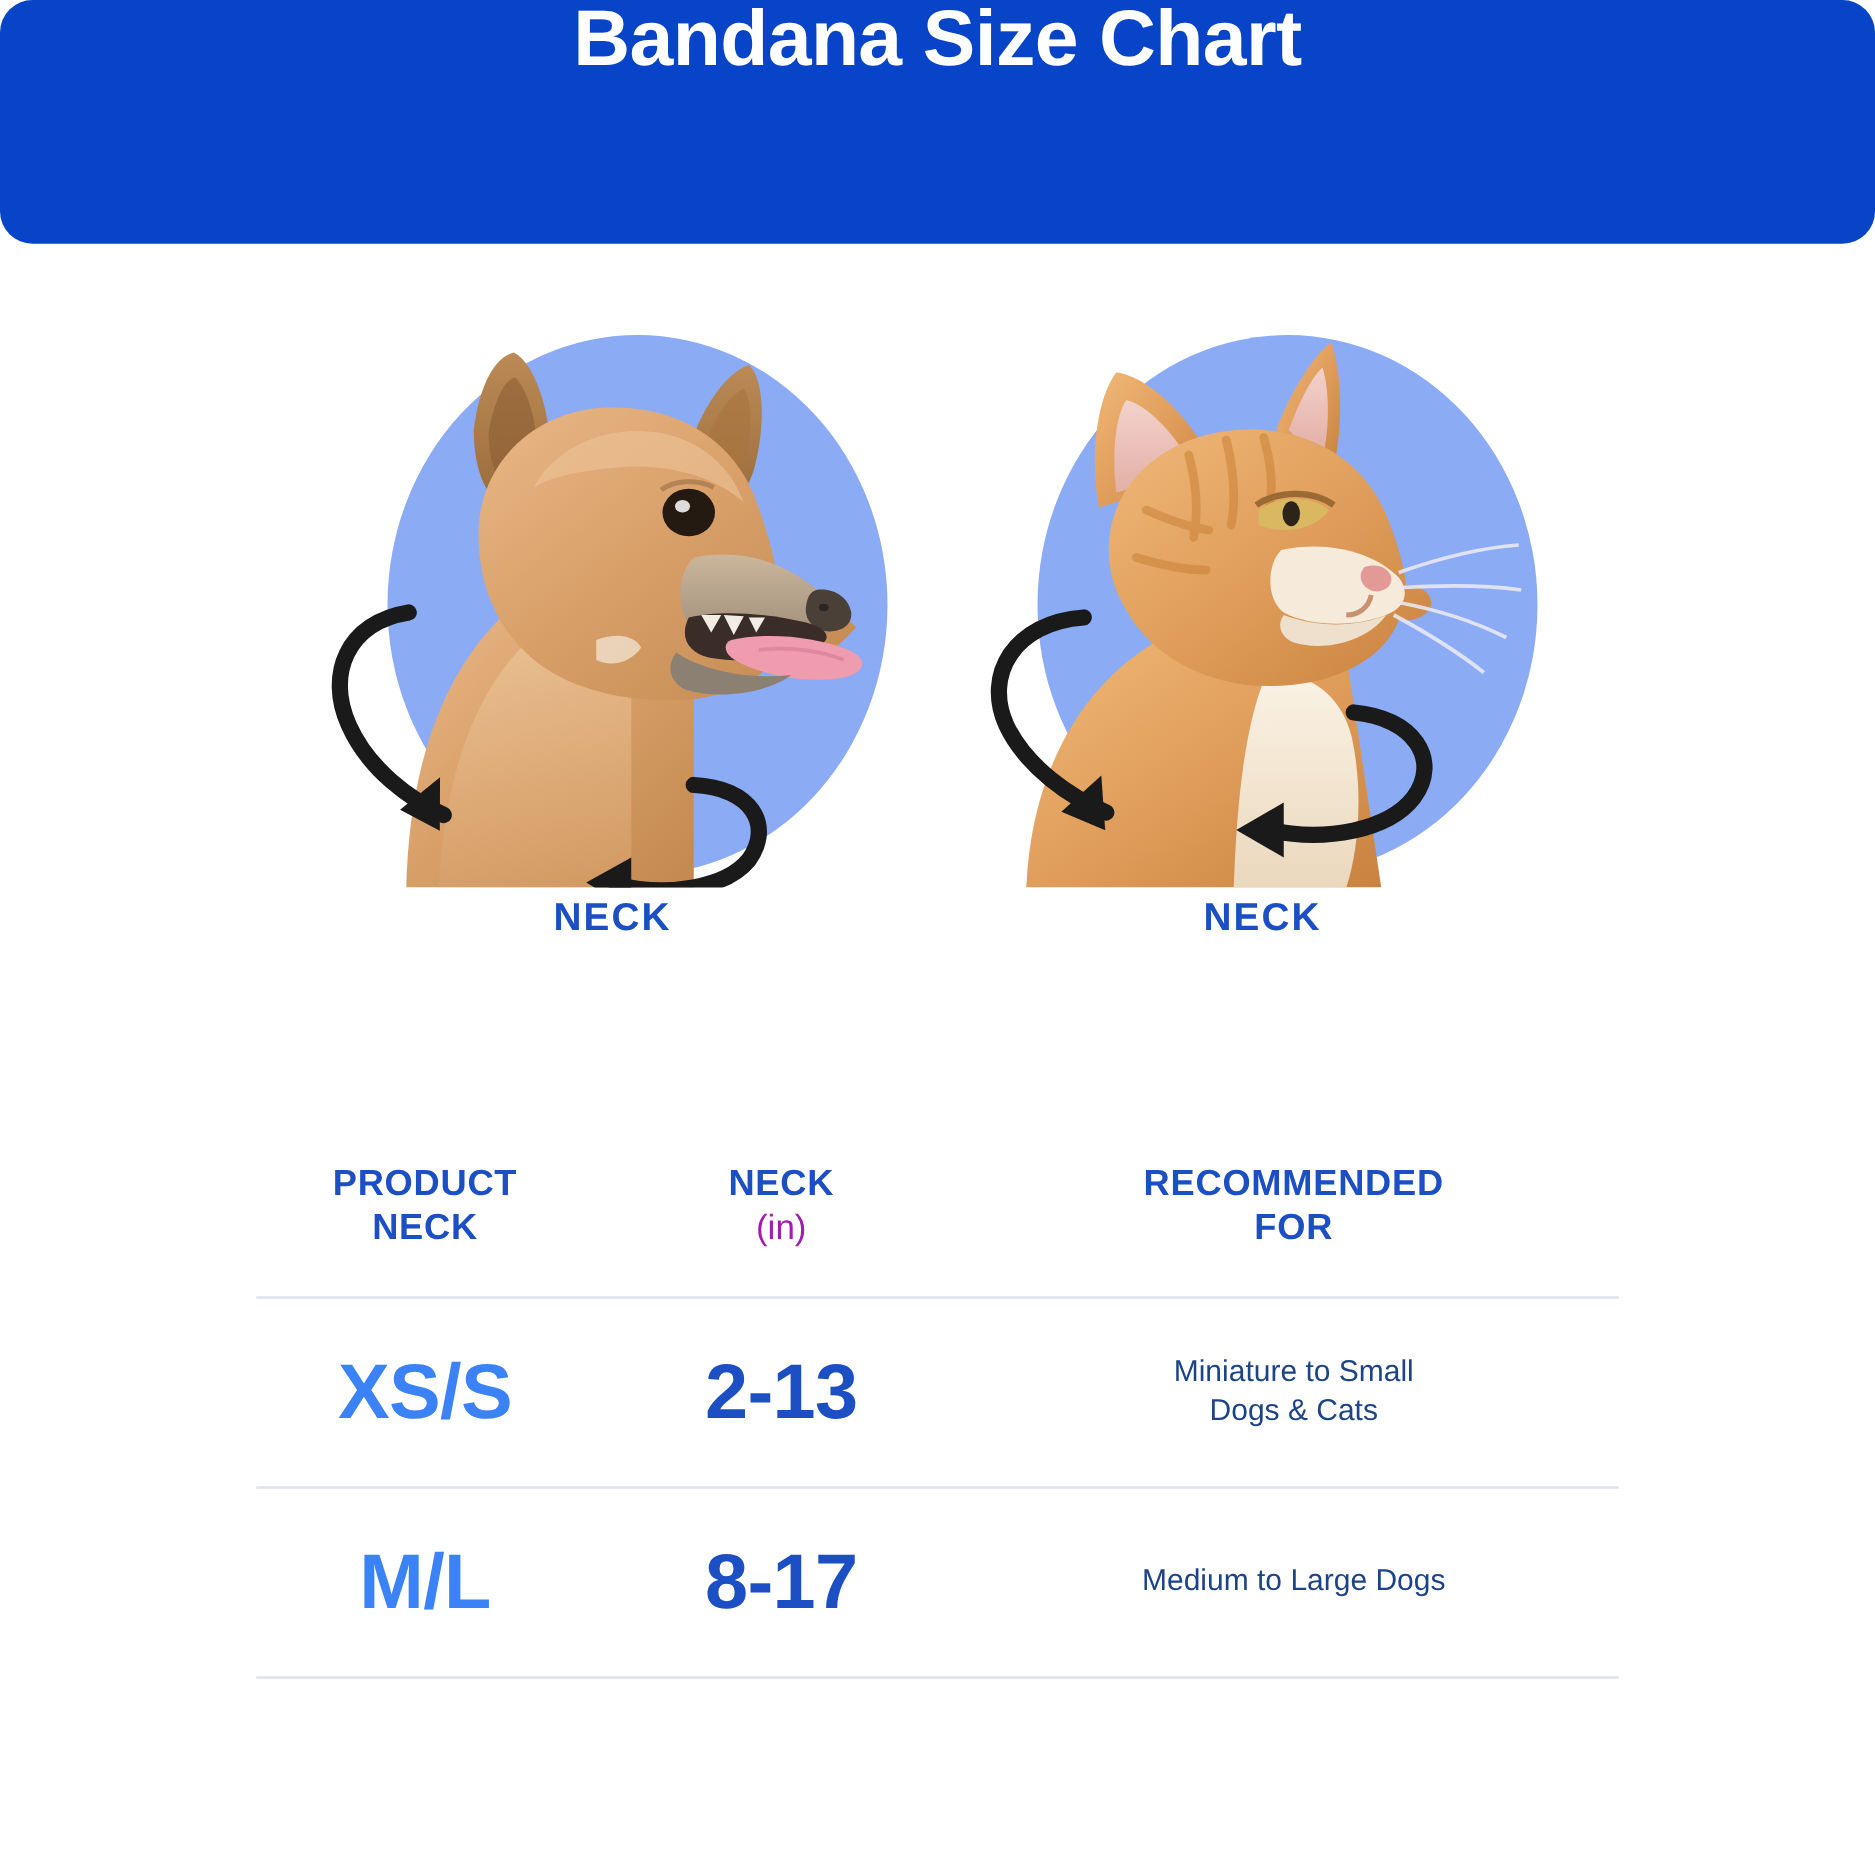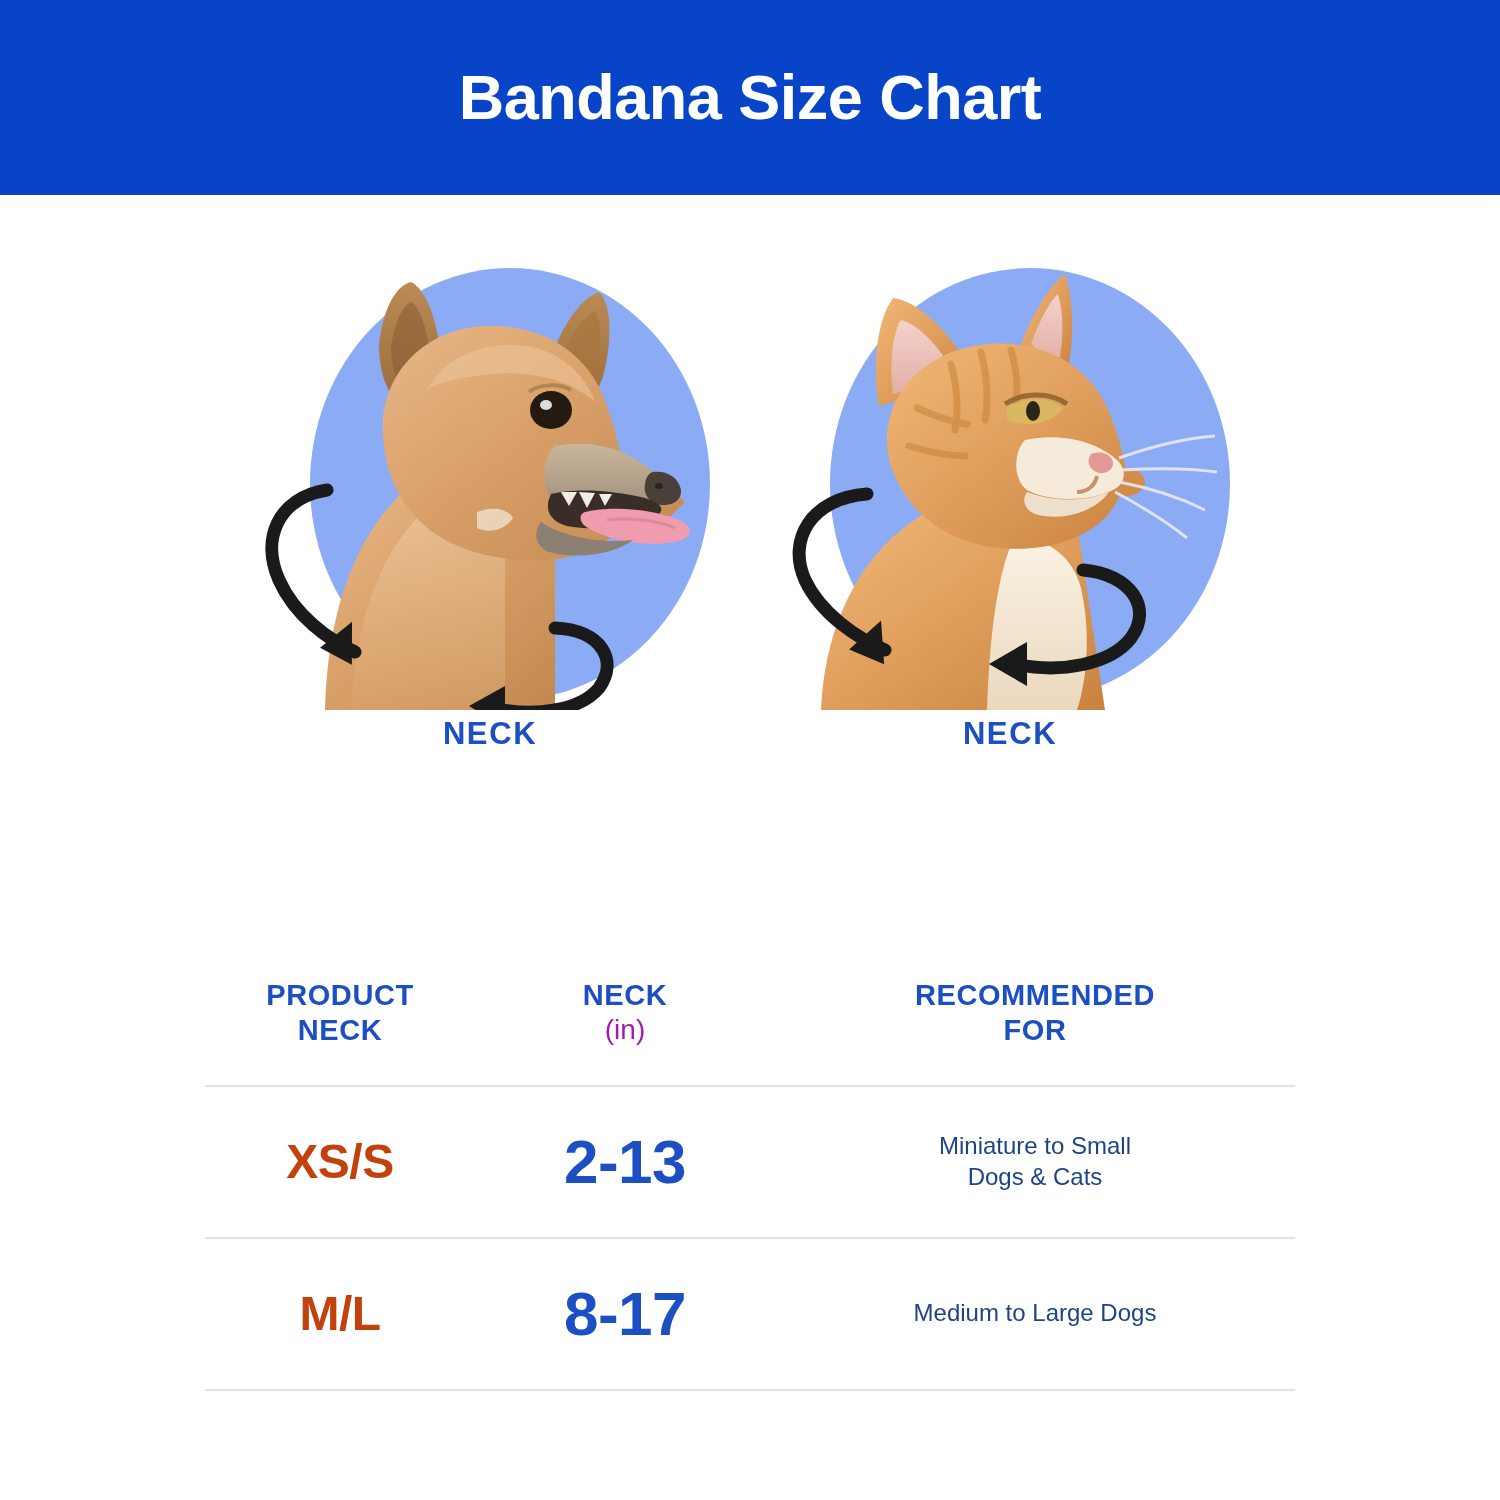--- a/index.html
+++ b/index.html
@@ -17,22 +17,22 @@
 
   
   .header-bar {
     position: absolute;
     left: 0;
     top: 0;
     width: 1500px;
     height: 195px;
     background: #0744C8;
     display: flex;
-    align-items: center;
     justify-content: center;
+    border-radius: 26px;
   }
   .header-title {
     color: #ffffff;
     font-size: 63px;
     font-weight: bold;
     letter-spacing: -0.5px;
     line-height: 1;
   }
 
   
@@ -86,21 +86,20 @@
   .size-table {
     position: absolute;
     left: 205px;
     top: 930px;
     width: 1090px;
   }
   .table-head {
     display: flex;
     align-items: flex-start;
     padding-bottom: 36px;
-    margin-top: 48px;
   }
   .col-a { width: 270px; text-align: center; }
   .col-b { width: 300px; text-align: center; }
   .col-c { width: 520px; text-align: center; }
 
   .th-text {
     font-size: 29px;
     font-weight: bold;
     color: #1B4FC3;
     letter-spacing: 0.6px;
@@ -119,23 +118,23 @@
     background: #DCE3EC;
     width: 1090px;
   }
 
   .table-row {
     display: flex;
     align-items: center;
     min-height: 150px;
   }
   .cell-size {
-    font-size: 48px;
-    font-weight: bold;
-    color: #c2410c;
+    font-size: 62px;
+    font-weight: bold;
+    color: #3b82f6;
     letter-spacing: -0.5px;
   }
   .cell-neck {
     font-size: 62px;
     font-weight: bold;
     color: #1B4FC3;
     letter-spacing: -0.5px;
   }
   .cell-rec {
     font-size: 24px;

